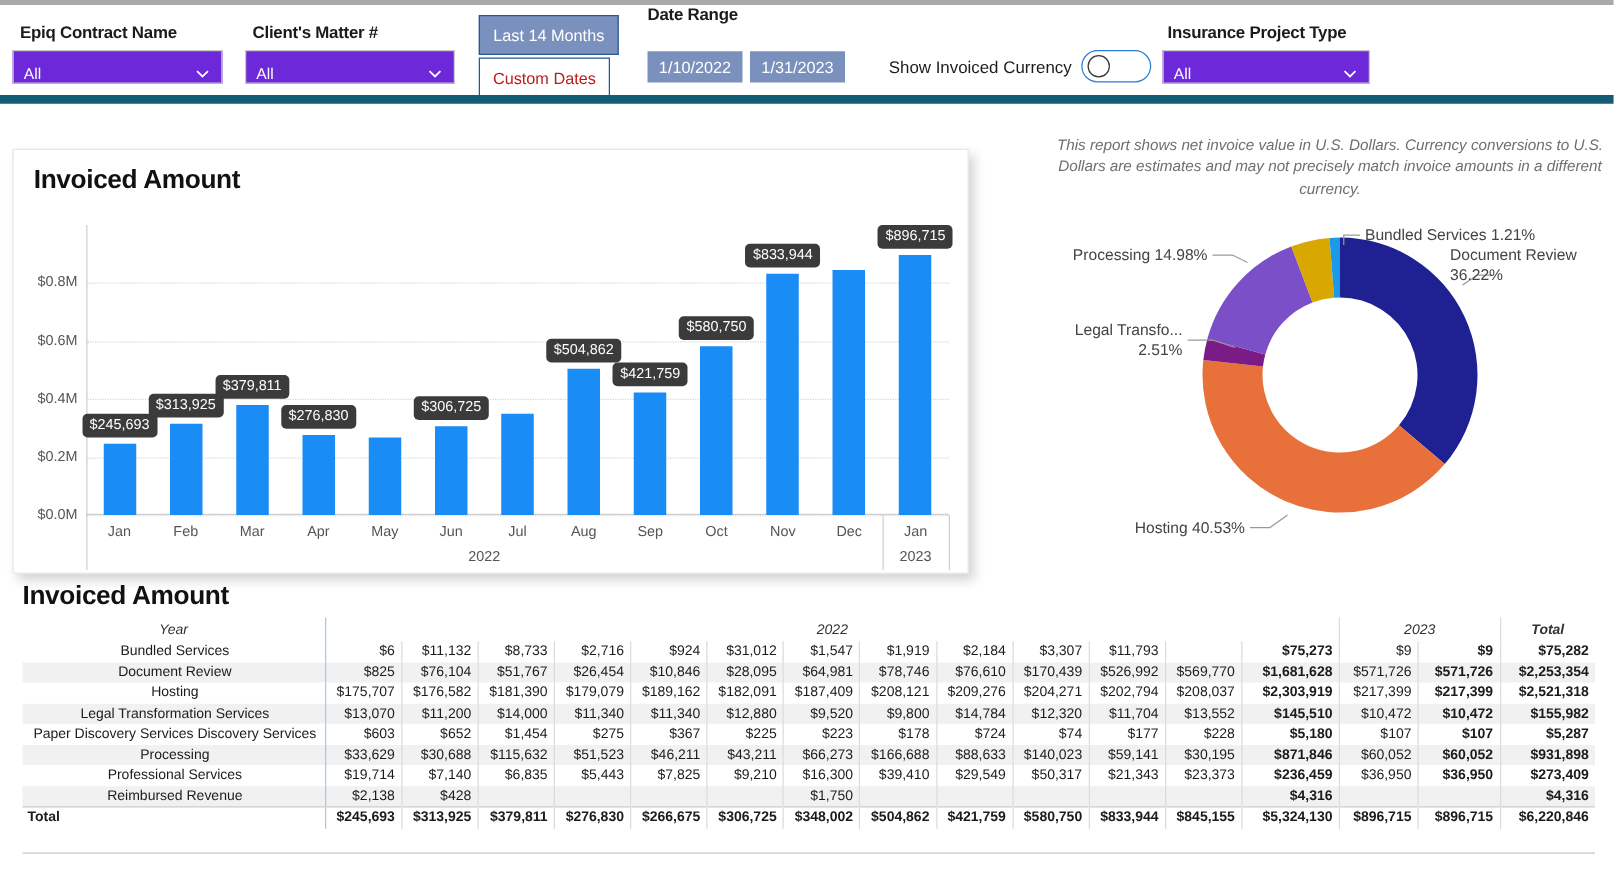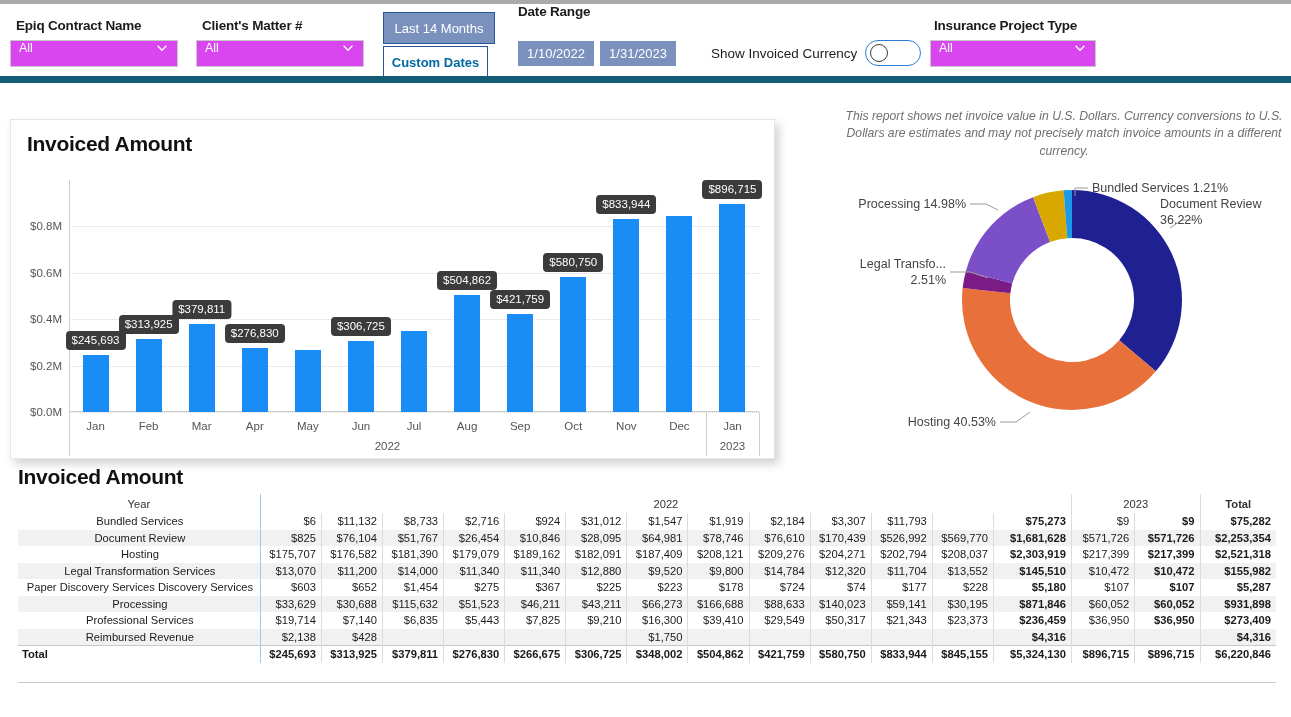--- a/index.html
+++ b/index.html
@@ -14,33 +14,33 @@
   
   .top-strip { position:absolute; left:0; top:0; width:1291px; height:4px; background:#a9a9a9; }
 
   
   .header { position:absolute; left:0; top:4px; width:1291px; height:68px; background:#ffffff; }
   .slicer-label {
     position:absolute; font-size:13.5px; font-weight:bold; color:#1b1b1b;
     letter-spacing:-0.2px; white-space:nowrap;
   }
   .slicer-box {
-    position:absolute; background:#d946ef; border:1px solid #c8c8c8;
-    display:flex; align-items:flex-start; padding:0 8px; color:#ffffff; font-size:12.5px;
+    position:absolute; background:#6d28d9; border:1px solid #c8c8c8;
+    display:flex; align-items:flex-end; padding:0 8px; color:#ffffff; font-size:12.5px;
   }
   .slicer-box .sel { flex:1; }
   .chev { width:14px; height:14px; }
   .chev svg { display:block; }
 
   .seg-btn {
     position:absolute; display:flex; align-items:center; justify-content:center;
     border:1px solid #2a5699; font-size:13px;
   }
   .seg-top { background:#7b91bd; color:#ffffff; font-weight:normal; }
-  .seg-bottom { background:#ffffff; color:#0369a1; font-weight:bold;text-align:right; }
+  .seg-bottom { background:#ffffff; color:#b91c1c; font-weight:normal;text-align:right; }
 
   .date-pill {
     position:absolute; background:#7b91bd; color:#ffffff; font-size:13px;
     display:flex; align-items:center; justify-content:center;
   }
 
   .toggle-label { position:absolute; font-size:13.5px; color:#1b1b1b; white-space:nowrap; }
   .toggle {
     position:absolute; width:56px; height:26px; border:1.4px solid #2a7fd4;
     border-radius:13px; background:#ffffff;
@@ -102,21 +102,21 @@
 
   
   .table-title {
     position:absolute; left:18px; top:465px; font-size:21px; font-weight:bold;
     color:#111111; letter-spacing:-0.3px;
   }
   .matrix { position:absolute; left:18px; top:494px; width:1258px; }
   table { border-collapse:collapse; width:1258px; table-layout:fixed; font-size:11.2px; color:#1b1b1b; }
   th, td { padding:0; }
   .hdr-year td, .hdr-mon td {
-    font-weight:normal; color:#333333; text-align:center; height:19px; vertical-align:middle;
+    font-weight:normal; color:#333333; text-align:center; height:19px; vertical-align:middle;font-style:italic;
   }
   .hdr-mon td { border-bottom:1.6px solid #9ecbf0; }
   .hdr-year td.rowlab, .hdr-mon td.rowlab { text-align:center; }
   td.vb { border-left:1px solid #dcdcdc; }
   td.vb-strong { border-left:1.4px solid #9ecbf0; }
   .datarow td { height:16.5px; text-align:right; padding-right:5px; vertical-align:middle; }
   .datarow td.rowlab { text-align:center; padding-left:4px; padding-right:2px; }
   .datarow.alt { background:#f1f1f1; }
   .totrow td { height:18px; text-align:right; padding-right:5px; font-weight:bold;
                border-top:1.2px solid #c9c9c9; vertical-align:middle; }

